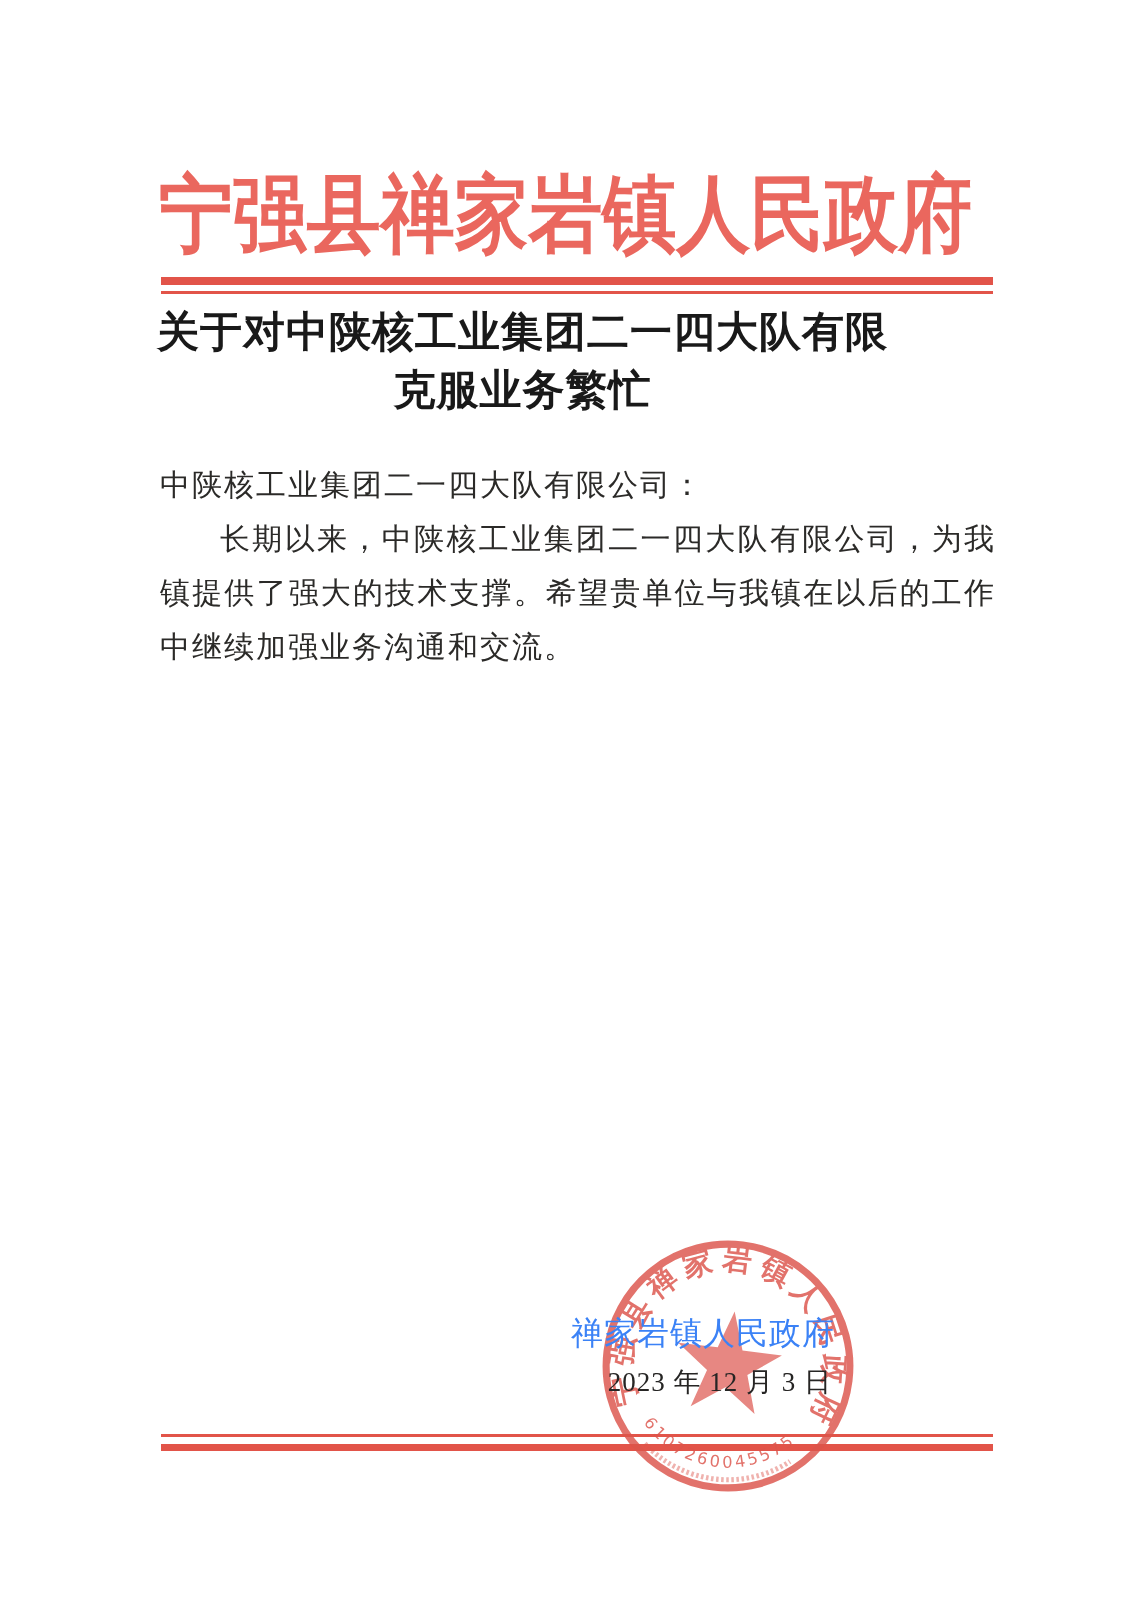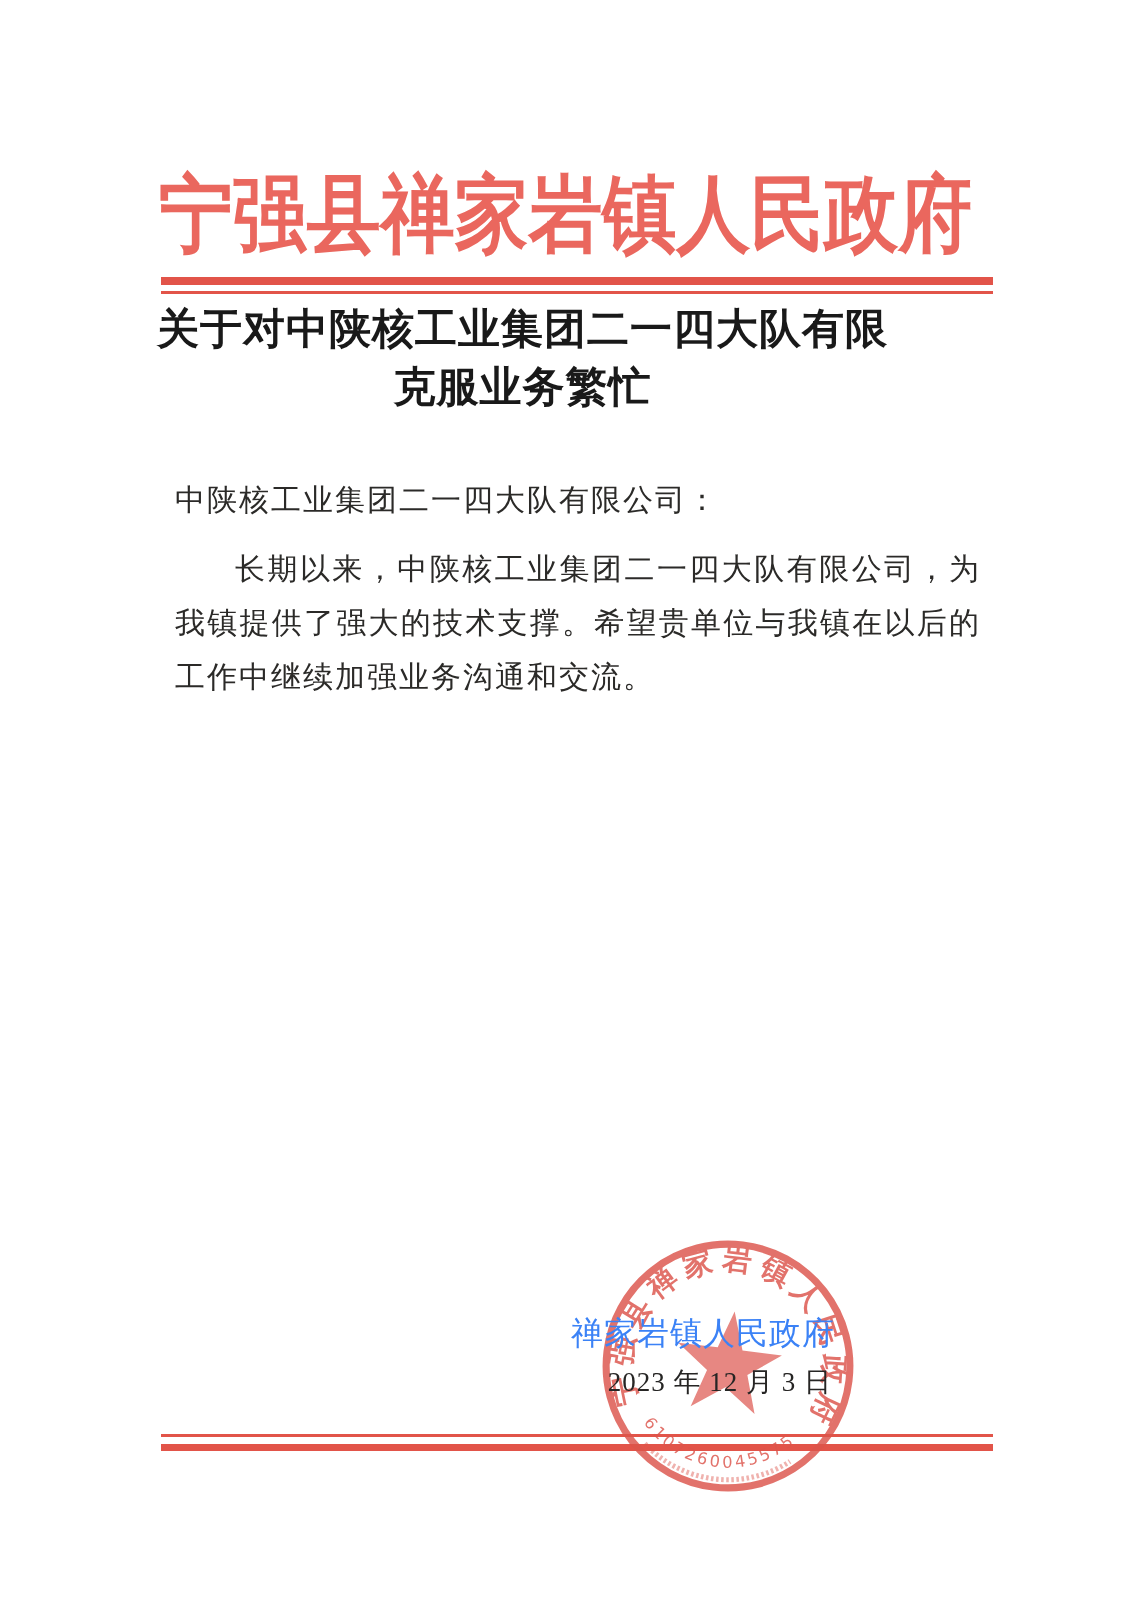--- a/index.html
+++ b/index.html
@@ -25,32 +25,31 @@
   .rule-top-thick{top:277px;height:8px;}
   .rule-top-thin{top:291px;height:3px;}
   .rule-bottom-thin{top:1434px;height:3px;z-index:1;}
   .rule-bottom-thick{top:1444px;height:7px;z-index:1;}
   
   .doc-title{
     position:absolute;top:303px;left:0;width:1045px;
     text-align:center;color:#191919;
     font-size:42px;font-weight:bold;line-height:58px;
     letter-spacing:1px;
-    font-family:Liberation Mono, monospace;
   }
   
   .body-text{
     position:absolute;top:458px;left:160px;width:836px;
     color:#2b2a28;
     font-size:30px;line-height:54px;
     letter-spacing:2px;
     text-align:justify;
     z-index:3;
   }
-  .body-text p{margin:15px;text-indent:2em;}
+  .body-text p{margin:0;text-indent:2em;}
   .body-text p.salutation{text-indent:0;}
   
   .sign-name{
     position:absolute;top:1312px;right:296px;
     font-size:32px;color:#3b82f6;letter-spacing:1px;z-index:3;white-space:nowrap;
   }
   .sign-date{
     position:absolute;top:1364px;right:299px;
     font-size:27px;color:#262524;letter-spacing:1px;z-index:3;white-space:nowrap;
   }

